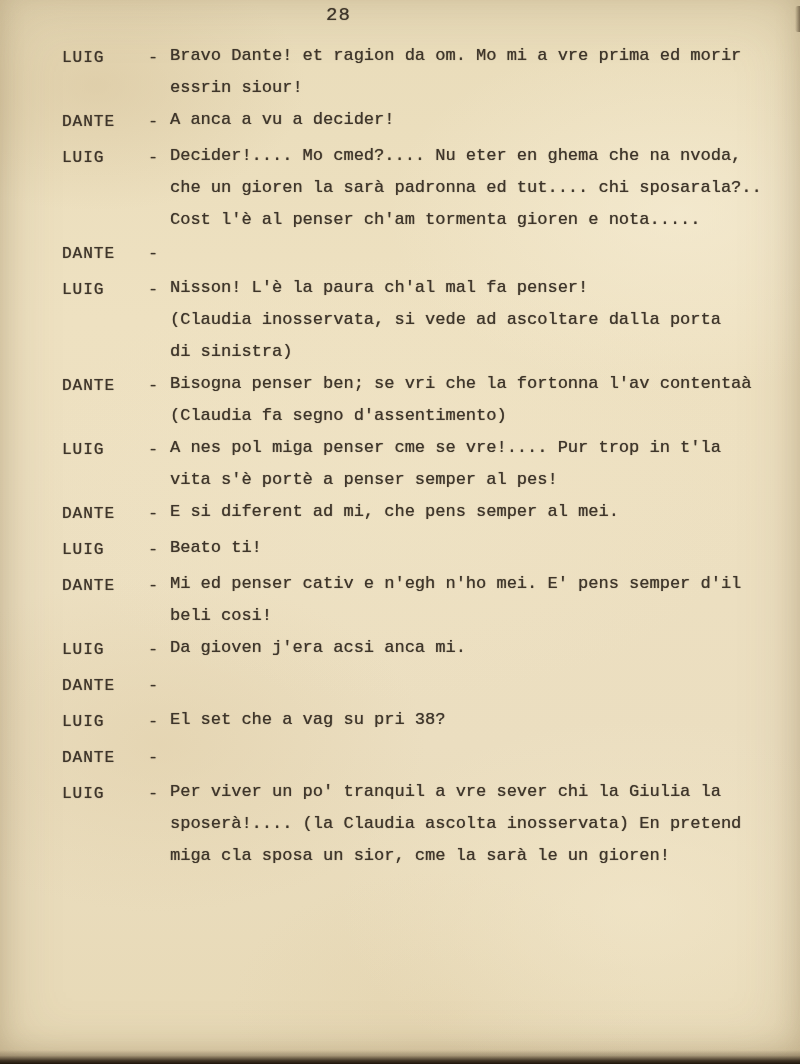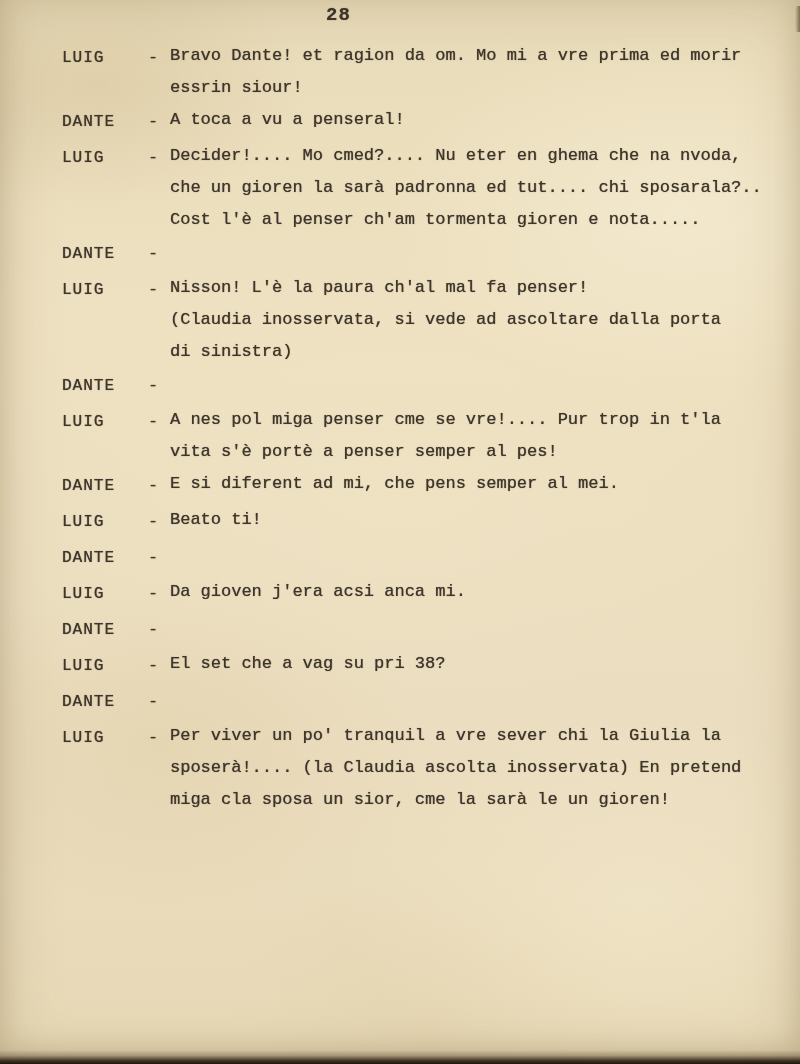--- a/index.html
+++ b/index.html
@@ -30,21 +30,20 @@
     pointer-events: none;
     box-shadow: inset 0 0 60px rgba(120,95,55,0.25), inset 0 -14px 24px rgba(110,85,45,0.18);
   }
   .page-number {
     position: absolute;
     top: 4px;
     left: 326px;
     font-size: 19px;
     letter-spacing: 1px;
     text-shadow: 0 0 1px rgba(62,53,42,0.75);
-    font-weight: bold;
   }
   .content {
     position: absolute;
     top: 40px;
     left: 0;
     width: 750px;
   }
   .row {
     display: grid;
     grid-template-columns: 86px 22px 612px;
@@ -99,21 +98,21 @@
 <div class="content">
   <div class="row">
     <span class="speaker">LUIG</span>
     <span class="dash">-</span>
     <span class="text">Bravo Dante! et ragion da om. Mo mi a vre prima ed morir
 essrin siour!</span>
   </div>
   <div class="row">
     <span class="speaker">DANTE</span>
     <span class="dash">-</span>
-    <span class="text">A toca a vu a penseral!</span>
+    <span class="text">A anca a vu a decider!</span>
   </div>
   <div class="row">
     <span class="speaker">LUIG</span>
     <span class="dash">-</span>
     <span class="text">Decider!.... Mo cmed?.... Nu eter en ghema che na nvoda,
 che un gioren la sarà padronna ed tut.... chi sposarala?..
 Cost l'è al penser ch'am tormenta gioren e nota.....</span>
   </div>
   <div class="row">
     <span class="speaker">DANTE</span>
@@ -122,40 +121,44 @@
   <div class="row">
     <span class="speaker">LUIG</span>
     <span class="dash">-</span>
     <span class="text">Nisson! L'è la paura ch'al mal fa penser!
 (Claudia inosservata, si vede ad ascoltare dalla porta
 di sinistra)</span>
   </div>
   <div class="row">
     <span class="speaker">DANTE</span>
     <span class="dash">-</span>
+    <span class="text">Bisogna penser ben; se vri che la fortonna l'av contentaà
+(Claudia fa segno d'assentimento)</span>
   </div>
   <div class="row">
     <span class="speaker">LUIG</span>
     <span class="dash">-</span>
     <span class="text">A nes pol miga penser cme se vre!.... Pur trop in t'la
 vita s'è portè a penser semper al pes!</span>
   </div>
   <div class="row">
     <span class="speaker">DANTE</span>
     <span class="dash">-</span>
     <span class="text">E si diferent ad mi, che pens semper al mei.</span>
   </div>
   <div class="row">
     <span class="speaker">LUIG</span>
     <span class="dash">-</span>
     <span class="text">Beato ti!</span>
   </div>
   <div class="row">
     <span class="speaker">DANTE</span>
     <span class="dash">-</span>
+    <span class="text">Mi ed penser cativ e n'egh n'ho mei. E' pens semper d'il
+beli cosi!</span>
   </div>
   <div class="row">
     <span class="speaker">LUIG</span>
     <span class="dash">-</span>
     <span class="text">Da gioven j'era acsi anca mi.</span>
   </div>
   <div class="row">
     <span class="speaker">DANTE</span>
     <span class="dash">-</span>
   </div>

